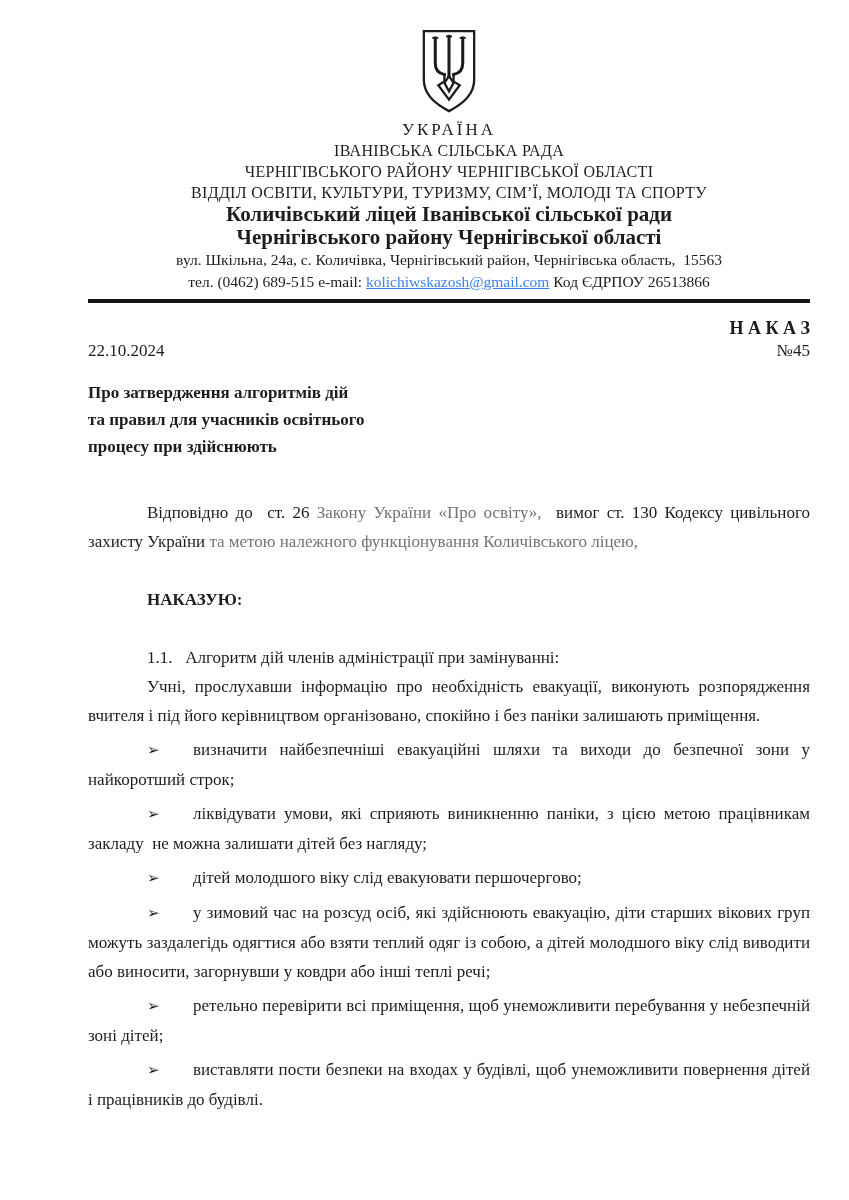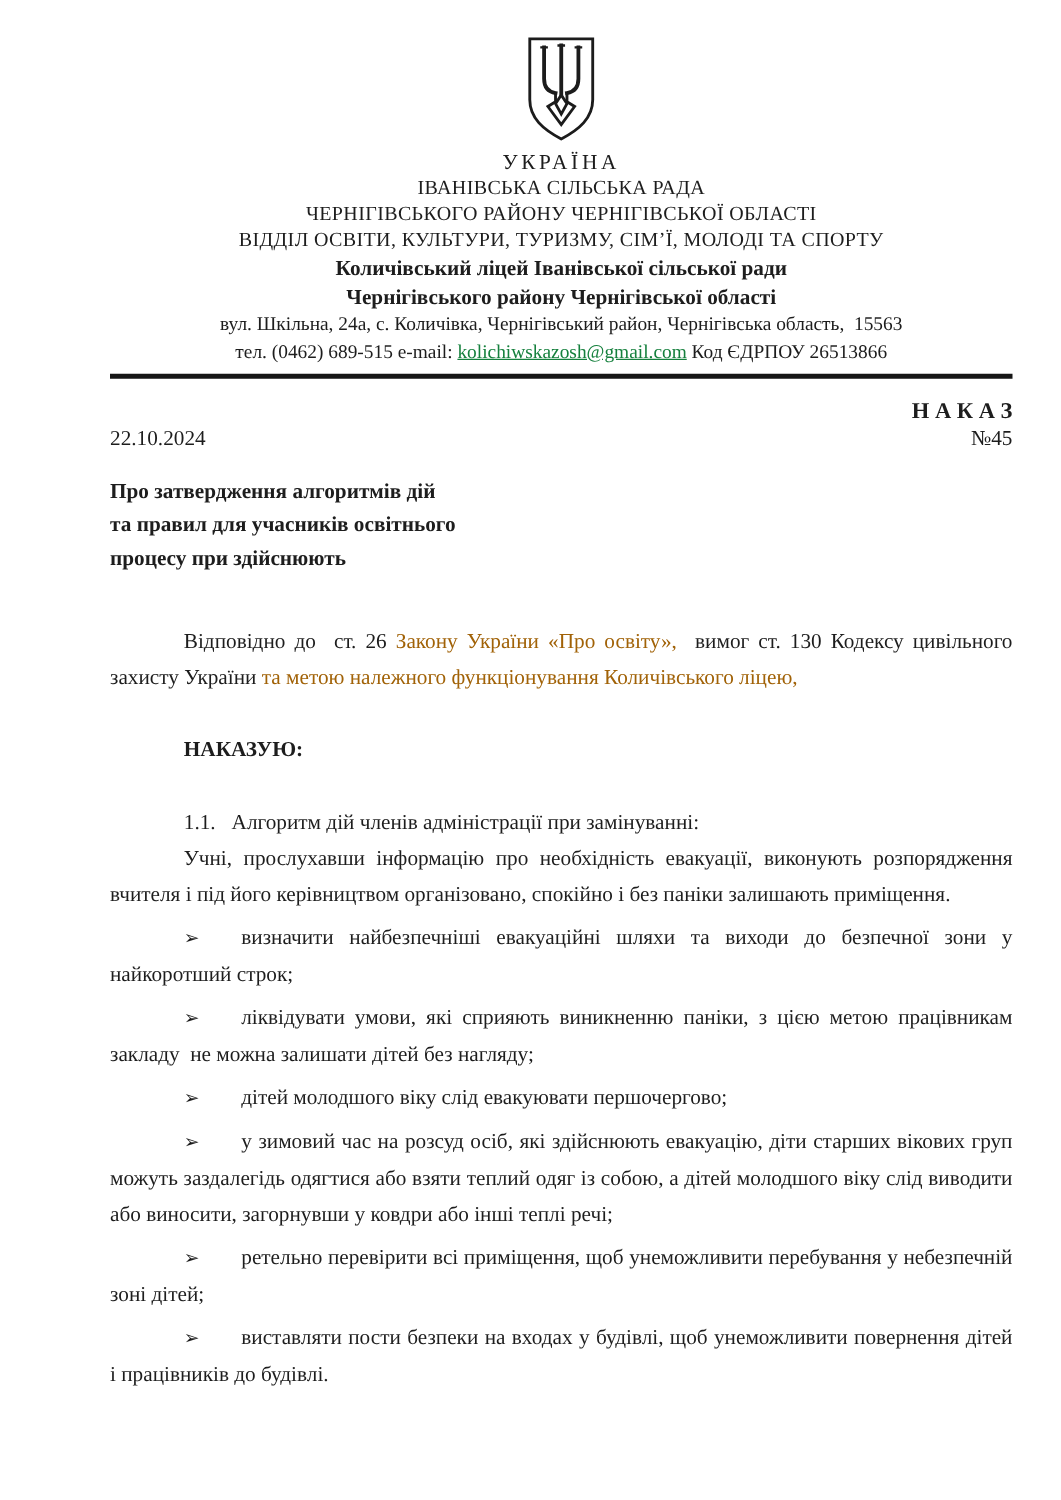--- a/index.html
+++ b/index.html
@@ -17,23 +17,23 @@
   }
   
   .letterhead { text-align: center; }
   .emblem-wrap { height: 90px; }
   .emblem-svg { height: 90px; width: 82px; display: inline-block; }
   .country {
     font-size: 17px; line-height: 20px; margin-top: 2px;
     letter-spacing: 3px;
   }
   .lh-caps { font-size: 16px; line-height: 21px; letter-spacing: 0.3px; text-align: center; }
-  .lh-bold { font-size: 17px; line-height: 23px; font-weight: bold; }
+  .lh-bold { font-size: 21px; line-height: 23px; font-weight: bold; }
   .lh-addr { font-size: 15.5px; line-height: 22px; }
-  .email-link { text-decoration: underline; color: #15803d; cursor: pointer; }
+  .email-link { text-decoration: underline; color: #3b82f6; cursor: pointer; }
   .rule { height: 4px; background: #161616; margin-top: 6px; }
   
   .order-title {
     margin-top: 14px;
     text-align: right; font-weight: bold; font-size: 18px; line-height: 22px;
   }
   .order-meta {
     display: flex; justify-content: space-between;
     font-size: 17px; line-height: 24px;
   }
@@ -42,21 +42,21 @@
     font-weight: bold; font-size: 17px; line-height: 27px;
   }
   
   .doc-body {
     margin-top: 38px;
     font-size: 17px; line-height: 29px;
     text-align: justify;
   }
   .para { margin: 0; text-indent: 59px; }
   .resolve { font-weight: bold; margin-top: 29px; margin-bottom: 29px; }
-  .muted { color: #a16207; }
+  .muted { color: #737373; }
   .bullet { margin-top: 5px; }
   .bmark {
     display: inline-block; width: 46px; text-indent: 0;
     font-family: "DejaVu Sans", sans-serif; font-size: 15px;
   }
 </style>
 </head>
 <body>
 
 <div class="page">

